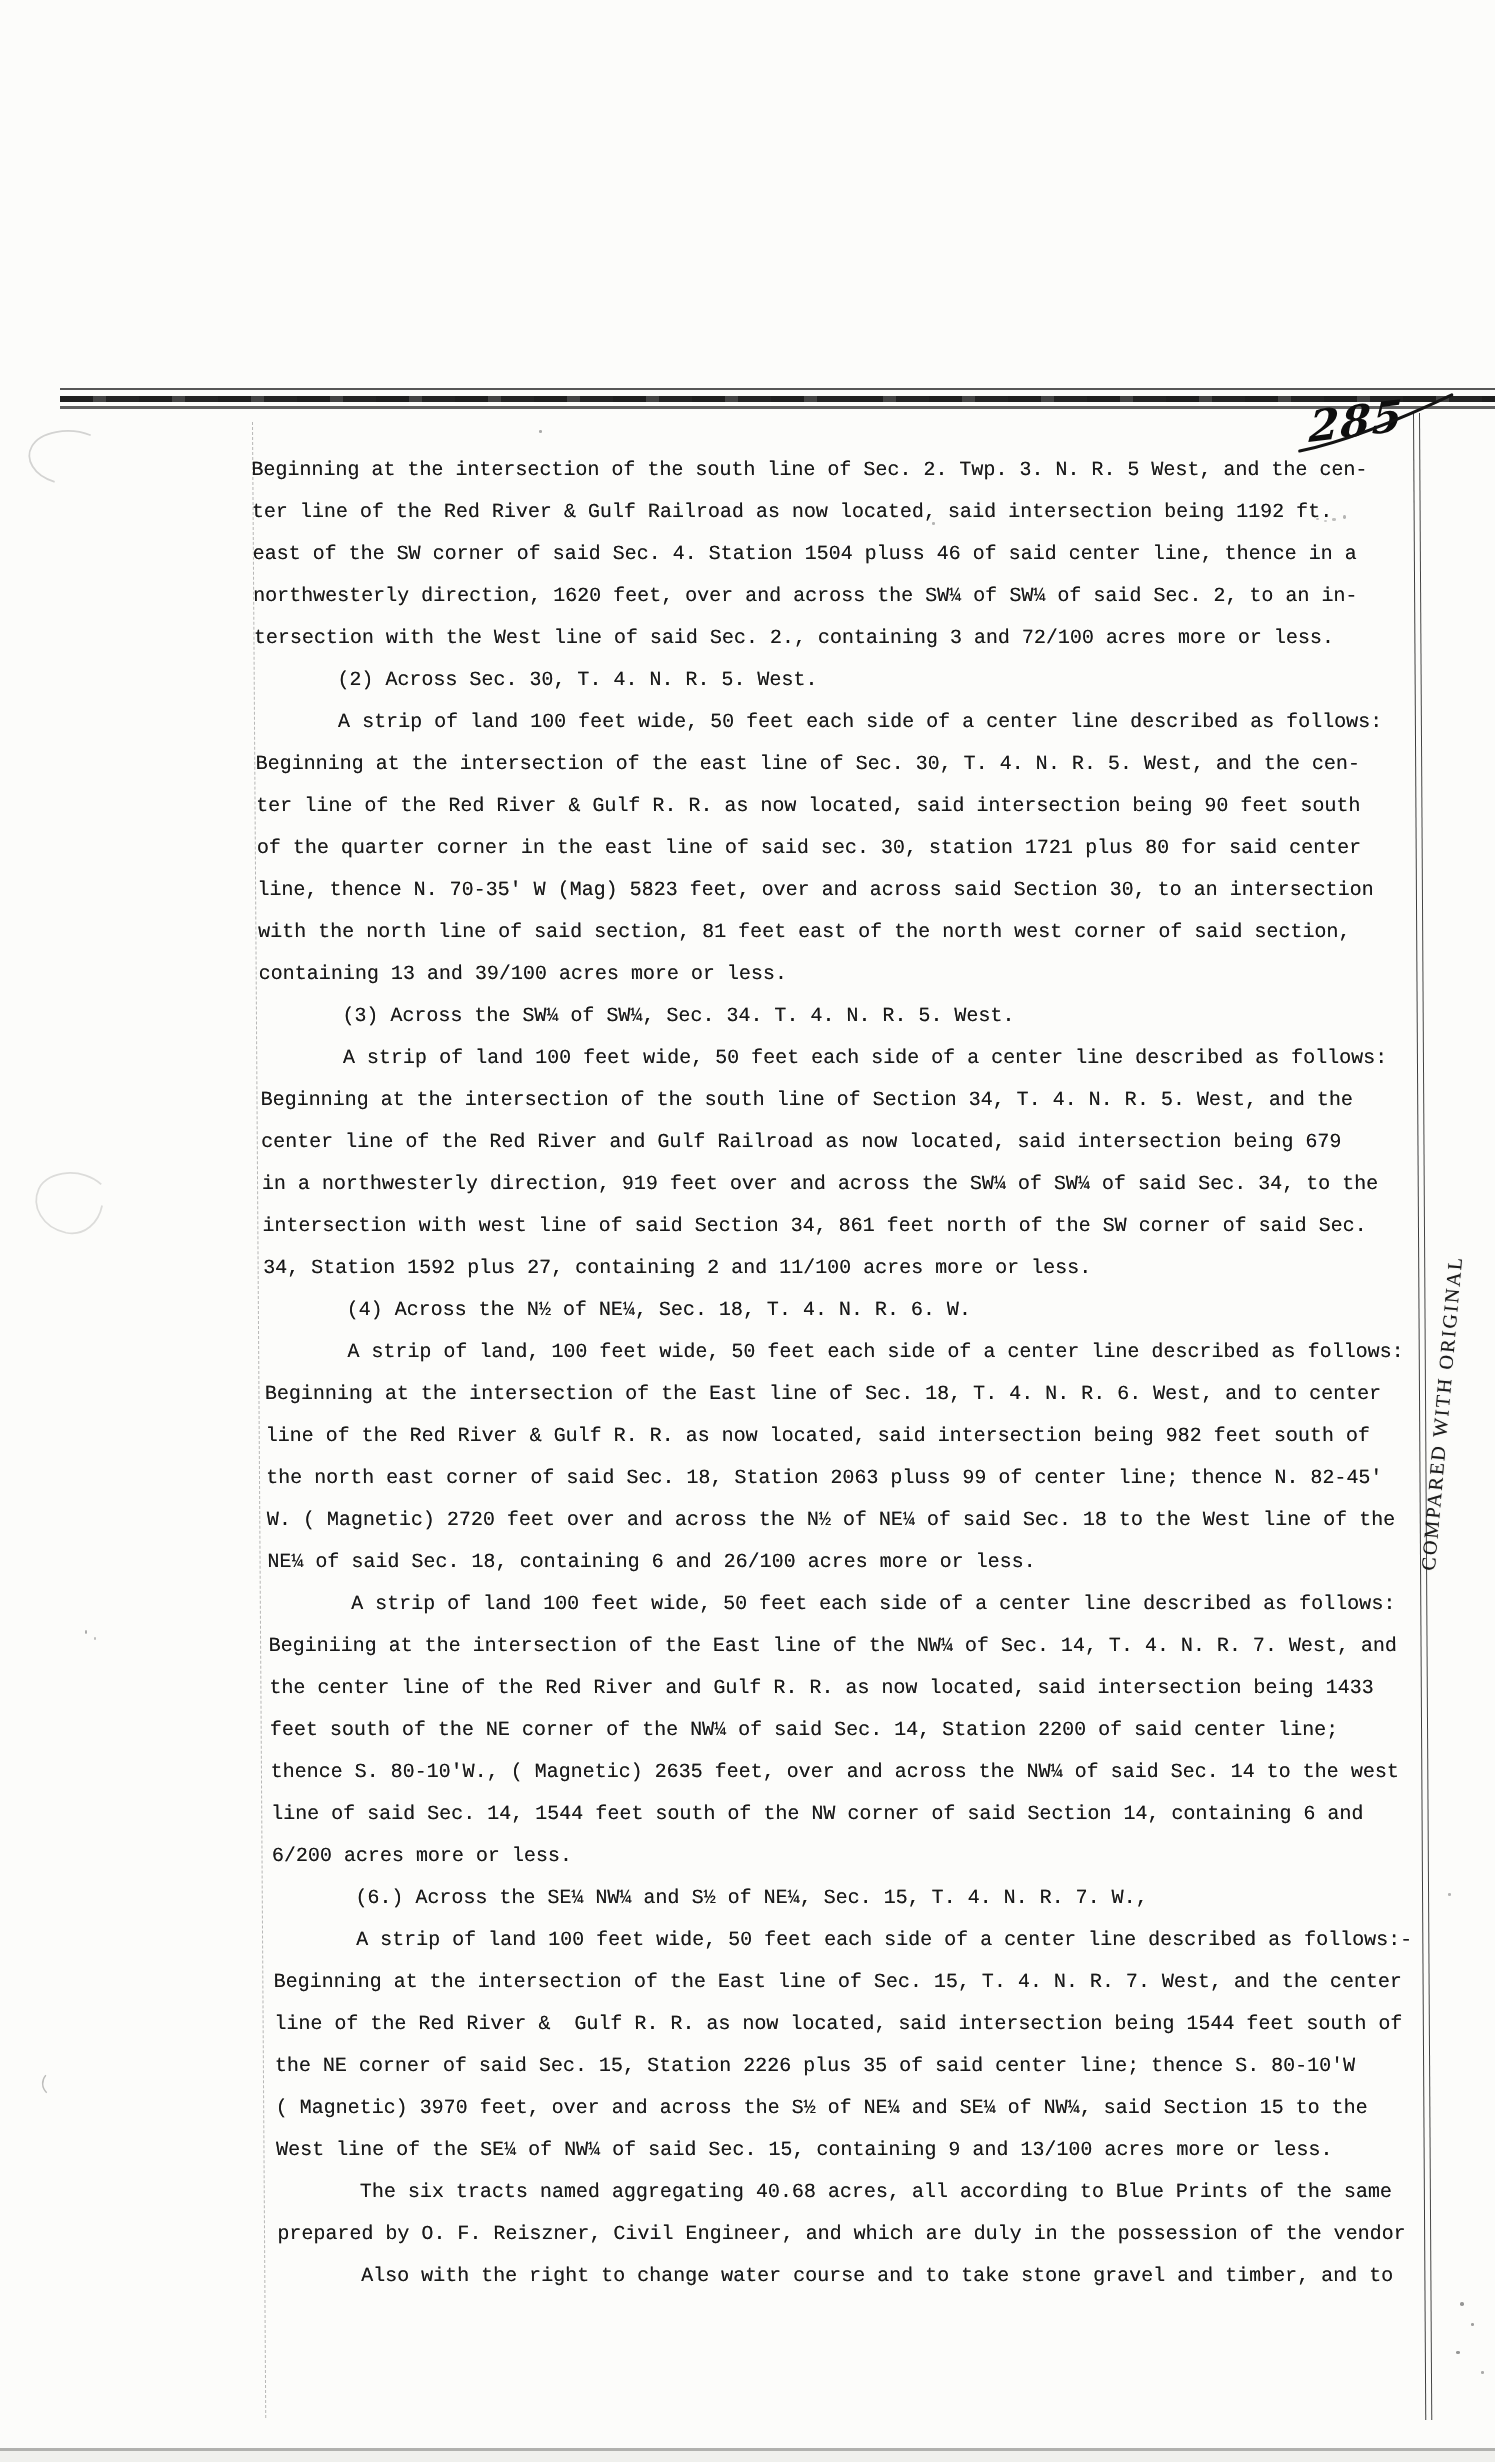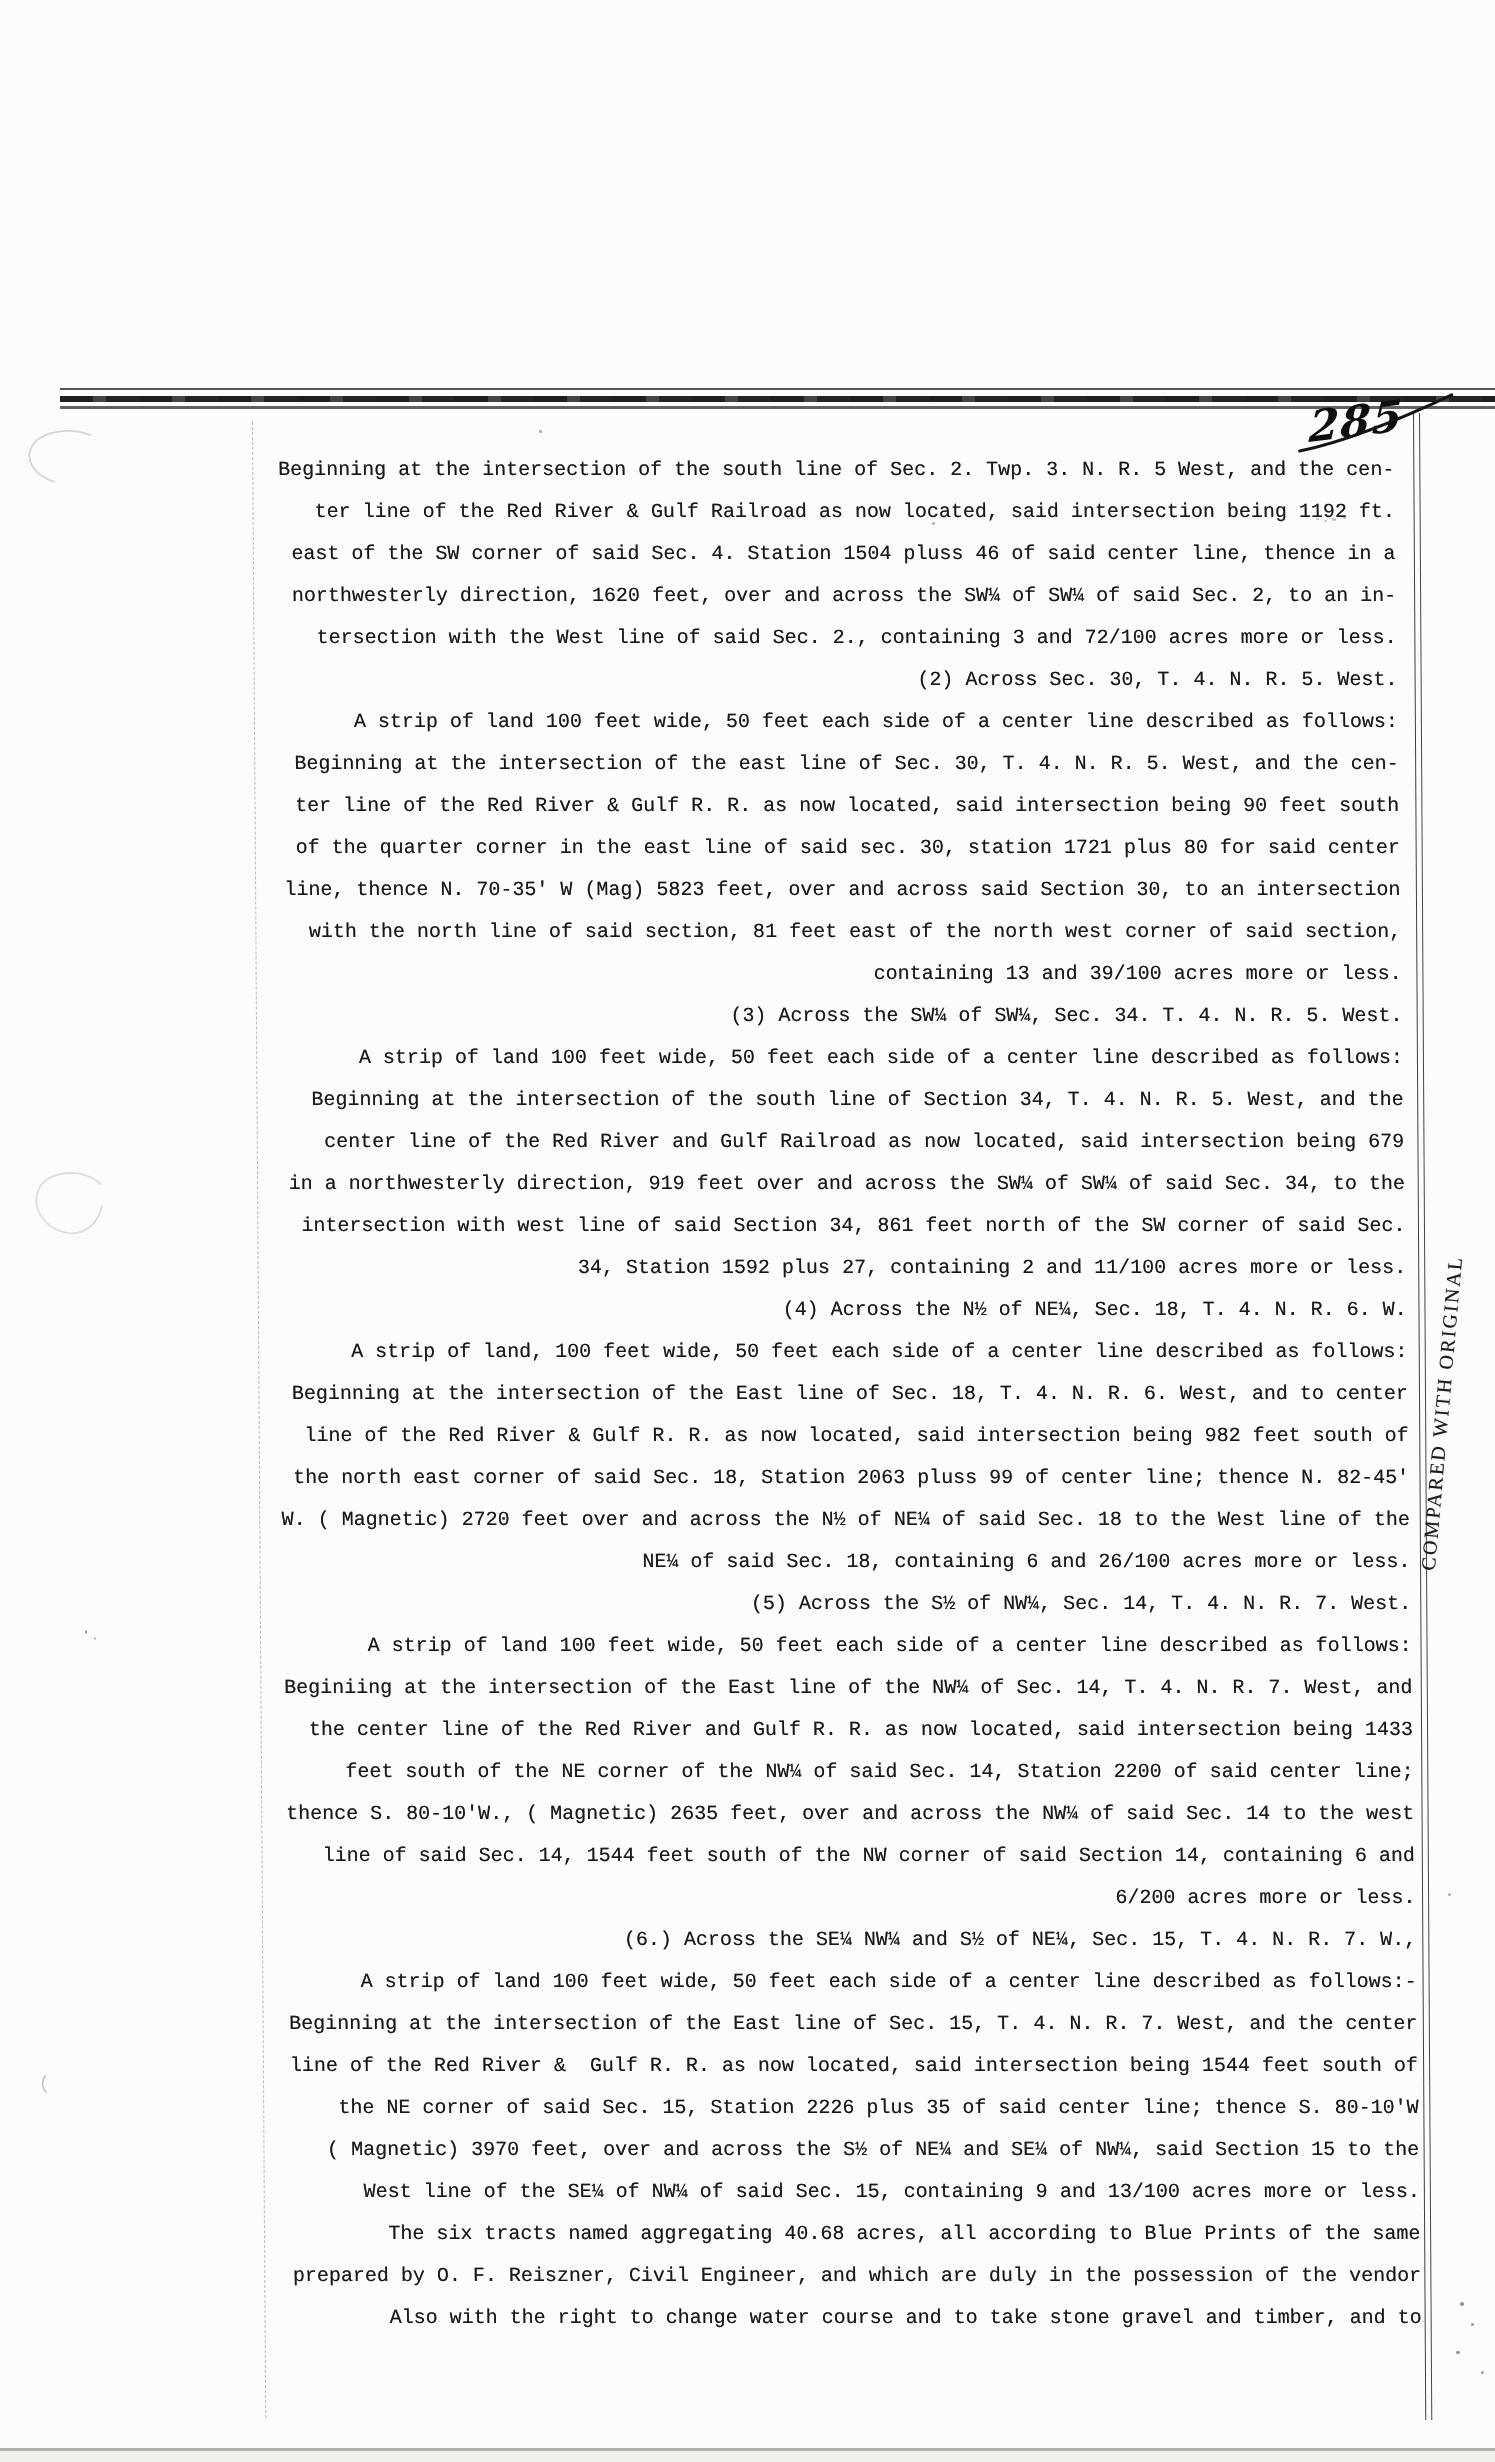--- a/index.html
+++ b/index.html
@@ -50,21 +50,21 @@
     font-size:20px;letter-spacing:2.2px;color:#1b1b1b;white-space:nowrap;
     text-shadow:0 0 0.9px rgba(0,0,0,.45);
   }
   
   .doc{
     position:absolute;left:251px;top:449px;width:1143px;
     transform:skewX(0.85deg);transform-origin:0 0;
     color:#191919;font-size:20px;
     text-shadow:0 0 0.6px rgba(10,10,10,.6);
   }
-  .doc-line{height:42px;line-height:42px;white-space:pre;text-align:right;}
+  .doc-line{height:42px;line-height:42px;white-space:pre;}
   .doc-line.indent{padding-left:83px;}
   .doc-line .u{text-decoration-thickness:1.8px;text-underline-offset:5.3px;}
   
   .artifacts{position:absolute;left:0;top:0;pointer-events:none;}
   .speck{position:absolute;background:#2f2f2f;border-radius:50%;}
 </style>
 </head>
 <body>
 
 <div class="page">
@@ -103,21 +103,20 @@
       <div class="doc-line">in a northwesterly direction, 919 feet over and across the SW¼ of SW¼ of said Sec. 34, to the</div>
       <div class="doc-line">intersection with west line of said Section 34, 861 feet north of the SW corner of said Sec.</div>
       <div class="doc-line">34, Station 1592 plus 27, containing 2 and 11/100 acres more or less.</div>
       <div class="doc-line indent">(4) Across the N½ of NE¼, Sec. 18, T. 4. N. R. 6. W.</div>
       <div class="doc-line indent">A strip of land, 100 feet wide, 50 feet each side of a center line described as follows:</div>
       <div class="doc-line">Beginning at the intersection of the East line of Sec. 18, T. 4. N. R. 6. West, and to center</div>
       <div class="doc-line">line of the Red River &amp; Gulf R. R. as now located, said intersection being 982 feet south of</div>
       <div class="doc-line">the north east corner of said Sec. 18, Station 2063 pluss 99 of center line; thence N. 82-45'</div>
       <div class="doc-line">W. ( Magnetic) 2720 feet over and across the N½ of NE¼ of said Sec. 18 to the West line of the</div>
       <div class="doc-line">NE¼ of said Sec. 18, containing 6 and 26/100 acres more or less.</div>
-      <div class="doc-line indent">(5) Across the S½ of NW¼, Sec. 14, T. 4. N. R. 7. West.</div>
       <div class="doc-line indent">A strip of land 100 feet wide, 50 feet each side of a center line described as follows:</div>
       <div class="doc-line">Beginiing at the intersection of the East line of the NW¼ of Sec. 14, T. 4. N. R. 7. West, and</div>
       <div class="doc-line">the center line of the Red River and Gulf R. R. as now located, said intersection being 1433</div>
       <div class="doc-line">feet south of the NE corner of the NW¼ of said Sec. 14, Station 2200 of said center line;</div>
       <div class="doc-line">thence S. 80-10'W., ( Magnetic) 2635 feet, over and across the NW¼ of said Sec. 14 to the west</div>
       <div class="doc-line">line of said Sec. 14, 1544 feet south of the NW corner of said Section 14, containing 6 and</div>
       <div class="doc-line">6/200 acres more or less.</div>
       <div class="doc-line indent">(6.) Across the SE¼ NW¼ and S½ of NE¼, Sec. 15, T. 4. N. R. 7. W.,</div>
       <div class="doc-line indent">A strip of land 100 feet wide, 50 feet each side of a center line described as follows:-</div>
       <div class="doc-line">Beginning at the intersection of the East line of Sec. 15, T. 4. N. R. 7. West, and the center</div>

